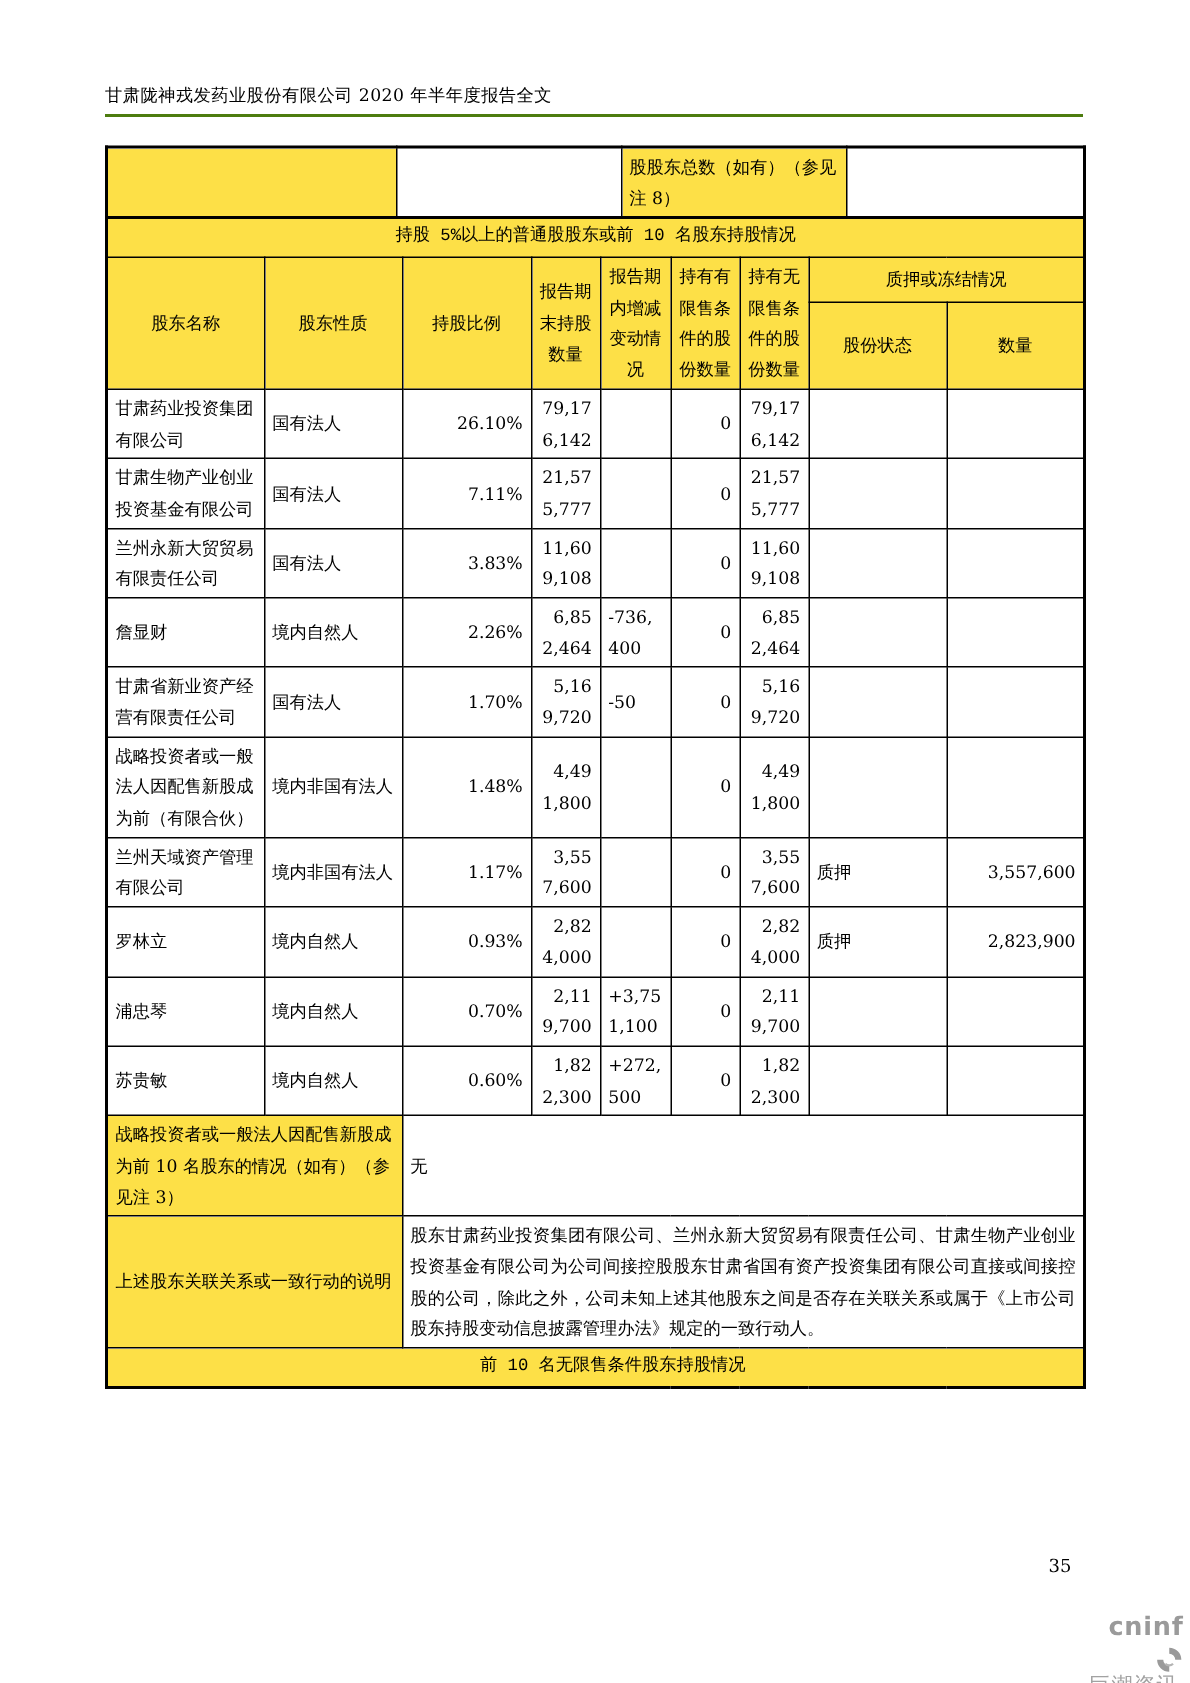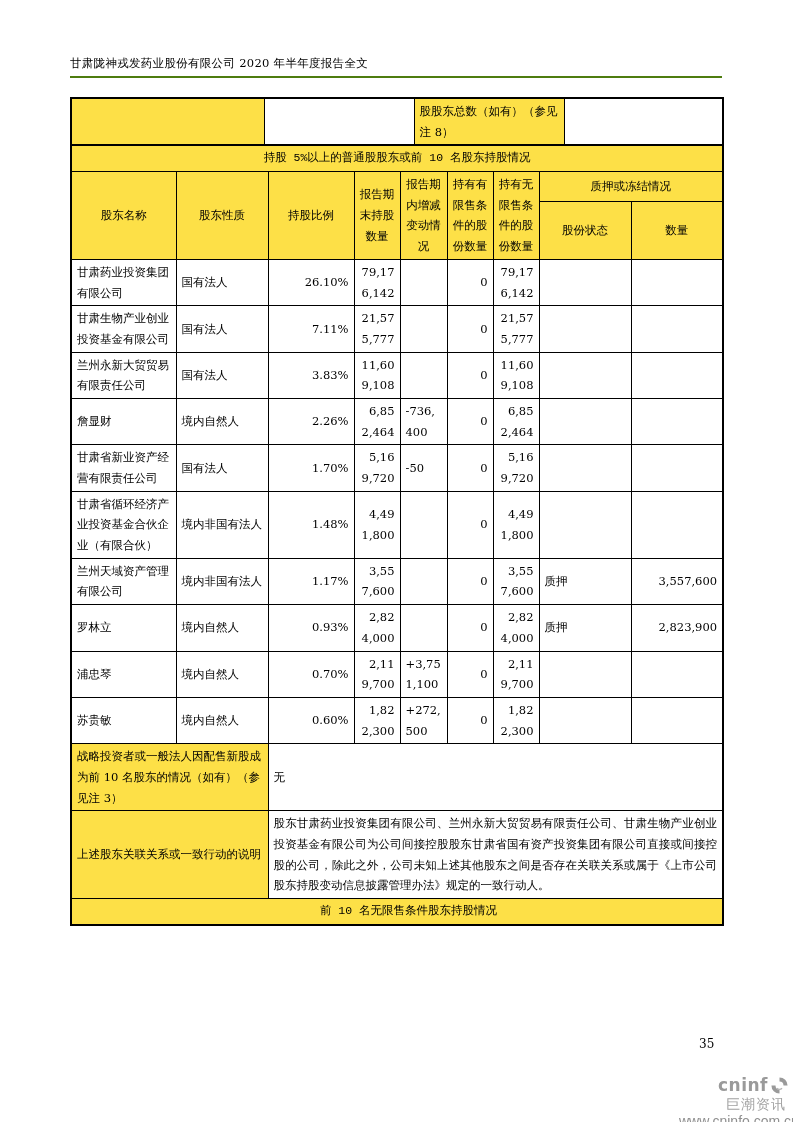--- a/index.html
+++ b/index.html
@@ -86,23 +86,24 @@
     position: absolute;
     top: 1076px;
     right: 4px;
     width: 110px;
     text-align: right;
     color: #9a9a9a;
     line-height: 1.1;
   }
   .logo-row {
     display: flex;
-    align-items: flex-start;
+    align-items: flex-end;
     justify-content: flex-end;
     gap: 2px;
+    flex-direction: column;
   }
   .logo-brand {
     font-family: "DejaVu Sans", "Liberation Sans", sans-serif;
     font-weight: bold;
     font-size: 17px;
     letter-spacing: 0.5px;
     color: #9a9a9a;
   }
   .logo-cn {
     font-size: 14px;
@@ -227,21 +228,21 @@
             <td class="td-nature">国有法人</td>
             <td class="num td-ratio">1.70%</td>
             <td class="num">5,169,720</td>
             <td class="num-left">-50</td>
             <td class="num">0</td>
             <td class="num">5,169,720</td>
             <td class="td-pledge"></td>
             <td class="num td-qty"></td>
           </tr>
           <tr>
-            <td class="td-name">甘肃省循环经济产业投资基金合伙企业（有限合伙）</td>
+            <td class="td-name">战略投资者或一般法人因配售新股成为前（有限合伙）</td>
             <td class="td-nature">境内非国有法人</td>
             <td class="num td-ratio">1.48%</td>
             <td class="num">4,491,800</td>
             <td class="num-left"></td>
             <td class="num">0</td>
             <td class="num">4,491,800</td>
             <td class="td-pledge"></td>
             <td class="num td-qty"></td>
           </tr>
           <tr>

